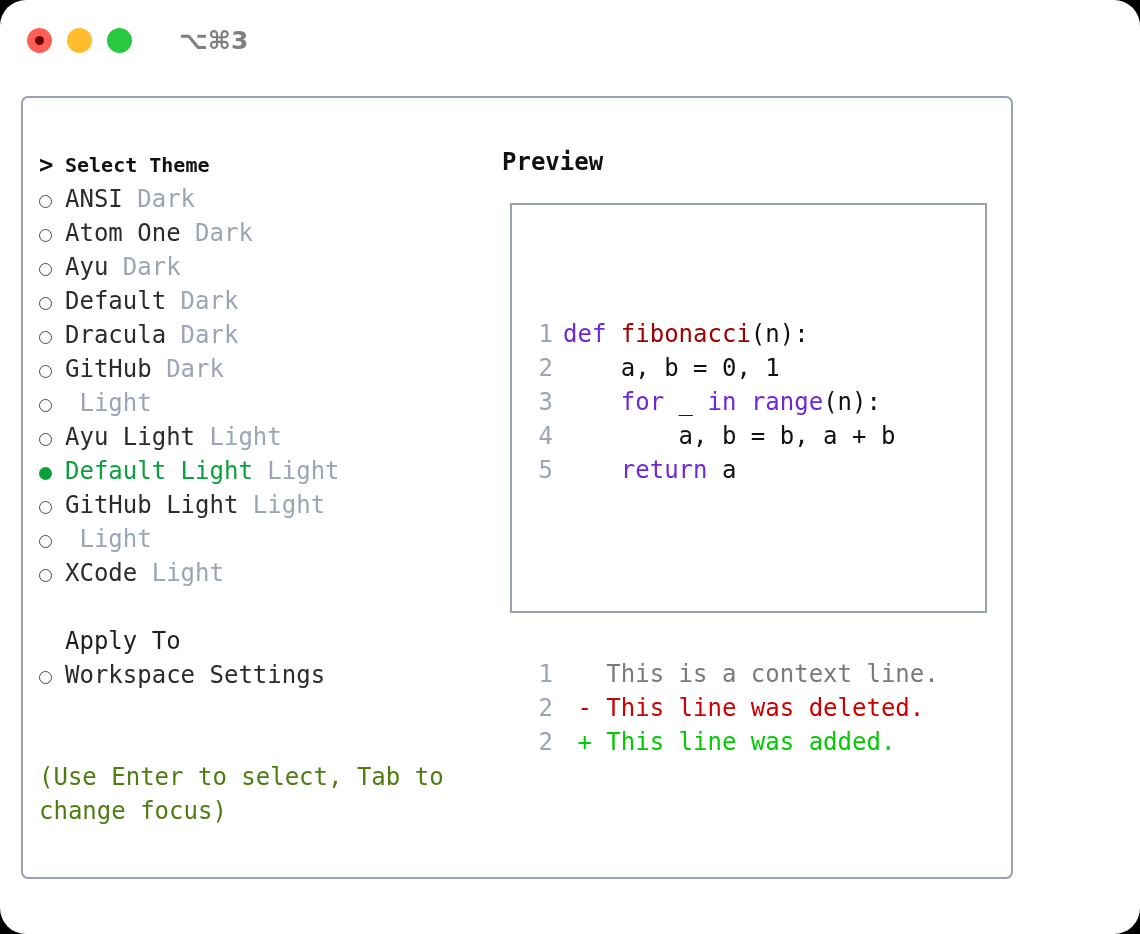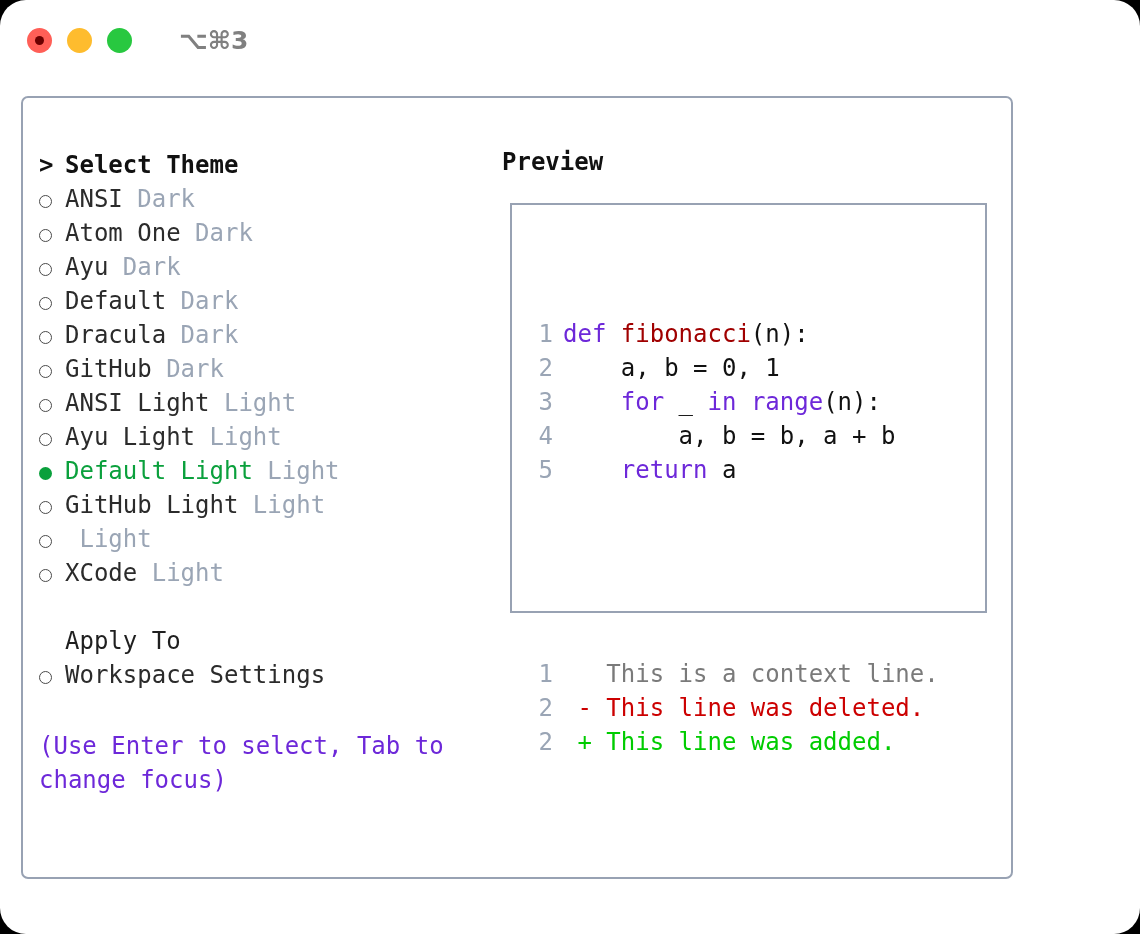--- a/index.html
+++ b/index.html
@@ -109,38 +109,38 @@
   .bullet-hollow { border: 1.8px solid #4a4a4a; background: transparent; }
   .bullet-filled { background: #0aa03c; border: none; }
   .caret {
     font-weight: bold;
     font-size: 24px;
     color: #111111;
   }
   .hdr-label {
     font-weight: bold;
     color: #111111;
-    font-size: 24px;
+    font-size: 20px;
   }
   .theme-name { color: #2b2b2b; text-align: right; }
   .theme-name.sel { color: #0aa03c; }
   .theme-kind { color: #9aa5b5; }
   .section-title {
     color: #1f1f1f;
     font-size: 24px;
   }
   .spacer-row { height: 34px; }
   #help {
     position: absolute;
     left: 16px;
-    top: 631px;
+    top: 662px;
     width: 420px;
     font-size: 24px;
     line-height: 34px;
-    color: #6d28d9;
+    color: #4d7c0f;
   }
 
   
   #preview-title {
     position: absolute;
     left: 479px;
     top: 50px;
     font-size: 24px;
     font-weight: bold;
     color: #111111;
@@ -199,21 +199,21 @@
         <span class="marker caret">&gt;</span><span class="hdr-label">Select Theme</span>
       </div>
 
       <div id="theme-rows">
           <div class="row"><span class="marker"><span class="bullet-hollow"></span></span><span class="theme-name">ANSI</span><span> </span><span class="theme-kind">Dark</span></div>
           <div class="row"><span class="marker"><span class="bullet-hollow"></span></span><span class="theme-name">Atom One</span><span> </span><span class="theme-kind">Dark</span></div>
           <div class="row"><span class="marker"><span class="bullet-hollow"></span></span><span class="theme-name">Ayu</span><span> </span><span class="theme-kind">Dark</span></div>
           <div class="row"><span class="marker"><span class="bullet-hollow"></span></span><span class="theme-name">Default</span><span> </span><span class="theme-kind">Dark</span></div>
           <div class="row"><span class="marker"><span class="bullet-hollow"></span></span><span class="theme-name">Dracula</span><span> </span><span class="theme-kind">Dark</span></div>
           <div class="row"><span class="marker"><span class="bullet-hollow"></span></span><span class="theme-name">GitHub</span><span> </span><span class="theme-kind">Dark</span></div>
-          <div class="row"><span class="marker"><span class="bullet-hollow"></span></span><span class="theme-name">ANSI Light</span><span> </span><span class="theme-kind">Light</span></div>
+          <div class="row"><span class="marker"><span class="bullet-hollow"></span></span><span> </span><span class="theme-kind">Light</span></div>
           <div class="row"><span class="marker"><span class="bullet-hollow"></span></span><span class="theme-name">Ayu Light</span><span> </span><span class="theme-kind">Light</span></div>
           <div class="row"><span class="marker"><span class="bullet-filled"></span></span><span class="theme-name sel">Default Light</span><span> </span><span class="theme-kind">Light</span></div>
           <div class="row"><span class="marker"><span class="bullet-hollow"></span></span><span class="theme-name">GitHub Light</span><span> </span><span class="theme-kind">Light</span></div>
           <div class="row"><span class="marker"><span class="bullet-hollow"></span></span><span> </span><span class="theme-kind">Light</span></div>
           <div class="row"><span class="marker"><span class="bullet-hollow"></span></span><span class="theme-name">XCode</span><span> </span><span class="theme-kind">Light</span></div>
         </div>
 
       <div class="spacer-row"></div>
 
       <div class="row">

